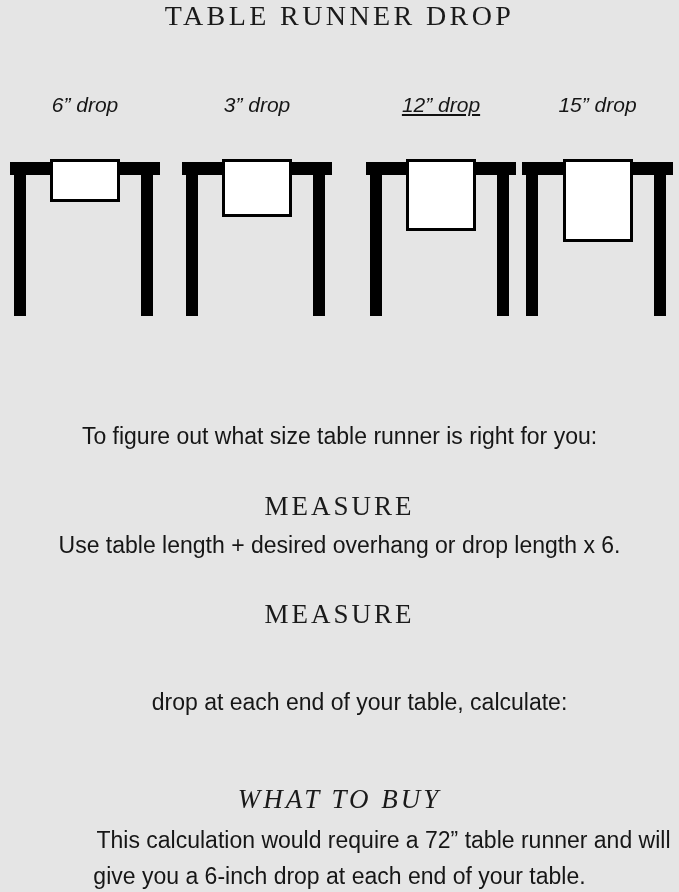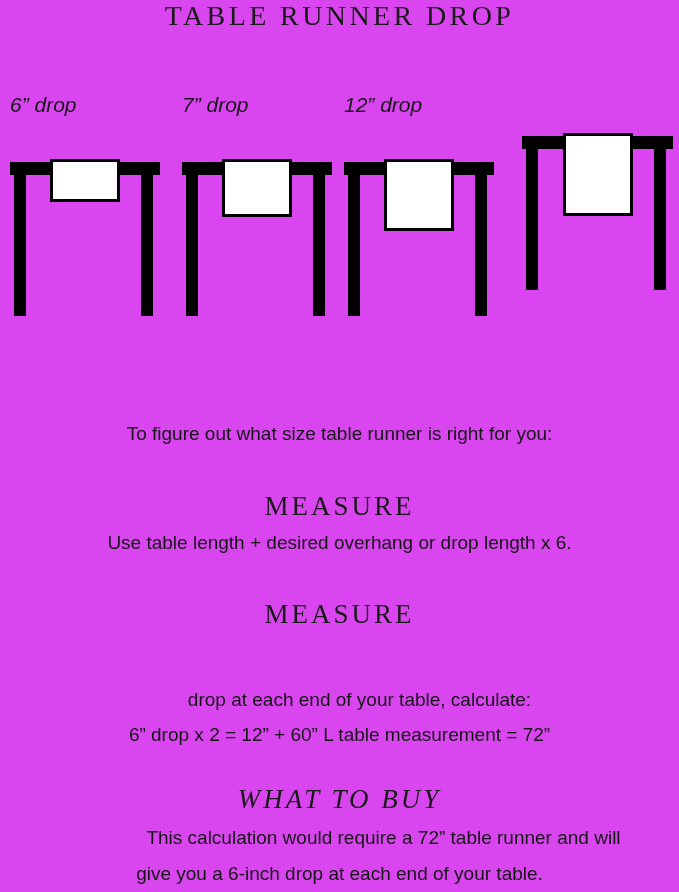--- a/index.html
+++ b/index.html
@@ -1,31 +1,31 @@
 <!DOCTYPE html>
 <html><head>
 <meta charset="utf-8">
 <style>
   html,body { margin:0; padding:0; background:#fff; }
   .canvas {
     position:relative; width:679px; height:892px; margin:0 auto;
-    background:#d946ef; color:#111;
+    background:#e5e5e5; color:#111;
     font-family:"Liberation Sans", sans-serif;
     overflow:hidden;
   }
   .title {
     position:absolute; top:1px; left:0; width:100%; margin:0;
     text-align:center;
     font-family:"Liberation Serif", serif; font-weight:400;
     font-size:28px; letter-spacing:3.4px; line-height:1.05;
     color:#1a1a1a;
   }
   .fig-group { position:absolute; top:92px; }
   .fig-label {
-    height:26px; line-height:26px; 
+    height:26px; line-height:26px; text-align:center;
     font-size:21px; font-style:italic; color:#161616;
   }
   .fig { position:relative; margin-top:44px; height:154px; }
   .tabletop { position:absolute; top:0; left:0; right:0; height:13px; background:#000; }
   .leg { position:absolute; top:0; width:12px; height:154px; background:#000; }
   .leg-l { left:4px; }
   .leg-r { right:7px; }
   .runner {
     position:absolute; top:-3px; left:50%; transform:translateX(-50%);
     width:70px; box-sizing:border-box; border:3px solid #000;
@@ -34,21 +34,21 @@
   .heading {
     position:absolute; left:0; width:100%; margin:0; text-align:center;
     font-family:"Liberation Serif", serif; font-weight:400;
     font-size:27px; letter-spacing:3px; line-height:1; color:#1a1a1a;
   }
   .h-measure { top:493px; }
   .h-example { top:601px; }
   .h-buy     { top:786px;font-style:italic; }
   .body-line {
     position:absolute; left:0; width:100%; text-align:center;
-    font-size:19px; line-height:1.25; white-space:nowrap; color:#161616;
+    font-size:23px; line-height:1.25; white-space:nowrap; color:#161616;
   }
   .intro        { top:422px; }
   .measure-body { top:531px; }
   .ex1          { top:640px; }
   .ex2          { top:688px;padding-left:20px; }
   .formula      { top:723px; }
   .buy1         { top:826px;padding-left:44px; }
   .buy2         { top:862px; }
 </style>
 </head>
@@ -62,54 +62,54 @@
     <div class="fig-label">6” drop</div>
     <div class="fig">
       <div class="tabletop"></div>
       <div class="leg leg-l"></div>
       <div class="leg leg-r"></div>
       <div class="runner" style="height: 43px;"></div>
     </div>
   </div>
 
   <div class="fig-group" style="left:182px;width:150px;">
-    <div class="fig-label">7” drop</div>
+    <div class="fig-label">3” drop</div>
     <div class="fig">
       <div class="tabletop"></div>
       <div class="leg leg-l"></div>
       <div class="leg leg-r"></div>
       <div class="runner" style="height: 58px;"></div>
     </div>
   </div>
 
-  <div class="fig-group" style="left:344px;width:150px;">
+  <div class="fig-group" style="left:366px;width:150px;text-decoration:underline;">
     <div class="fig-label">12” drop</div>
     <div class="fig">
       <div class="tabletop"></div>
       <div class="leg leg-l"></div>
       <div class="leg leg-r"></div>
       <div class="runner" style="height: 72px;"></div>
     </div>
   </div>
 
   <div class="fig-group" style="left:522px;width:151px;">
+    <div class="fig-label">15” drop</div>
     <div class="fig">
       <div class="tabletop"></div>
       <div class="leg leg-l"></div>
       <div class="leg leg-r"></div>
       <div class="runner" style="height: 83px;"></div>
     </div>
   </div>
 
   <div class="body-line intro">To figure out what size table runner is right for you:</div>
 
   <h2 class="heading h-measure">MEASURE</h2>
   <div class="body-line measure-body">Use table length + desired overhang or drop length x 6.</div>
 
   <h2 class="heading h-example">MEASURE</h2>
   <div class="body-line ex2">drop at each end of your table, calculate:</div>
-  <div class="body-line formula">6” drop x 2 = 12” + 60” L table measurement = 72”</div>
 
   <h2 class="heading h-buy">WHAT TO BUY</h2>
   <div class="body-line buy1">This calculation would require a 72” table runner and will</div>
   <div class="body-line buy2">give you a 6-inch drop at each end of your table.</div>
 
 </div>
 
 </body></html>

